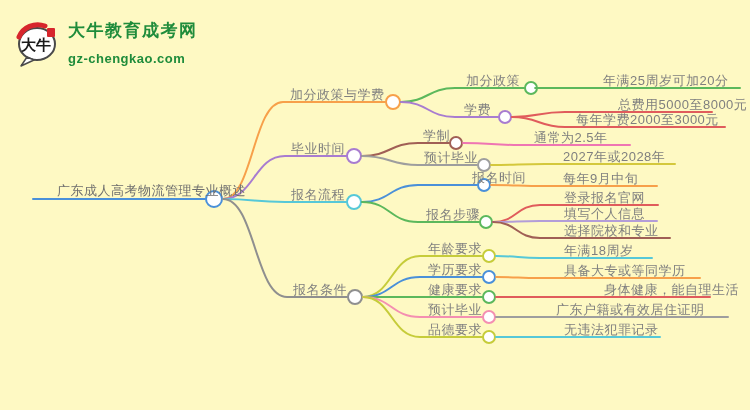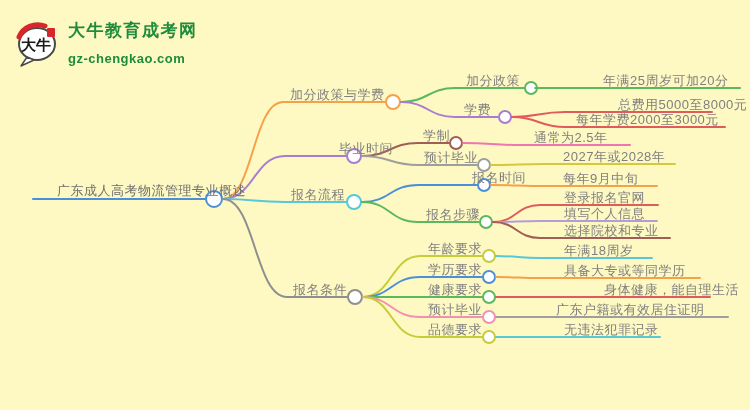--- a/index.html
+++ b/index.html
@@ -85,21 +85,21 @@
     </svg>
 
   <div id="labels">
       <div class="node-label root" style="left: 45px; top: 184px;">广东成人高考物流管理专业概述</div>
       <div class="node-label" style="left: 290px; top: 88px;">加分政策与学费</div>
       <div class="node-label" style="left: 466px; top: 74px;">加分政策</div>
       <div class="node-label" style="left: 603px; top: 74px;">年满25周岁可加20分</div>
       <div class="node-label" style="left: 464px; top: 103px;">学费</div>
       <div class="node-label" style="left: 576px; top: 98px; margin-left: 42px;">总费用5000至8000元</div>
       <div class="node-label" style="left: 576px; top: 113px;">每年学费2000至3000元</div>
-      <div class="node-label" style="left: 291px; top: 142px; margin-left: 48px;">毕业时间</div>
+      <div class="node-label" style="left: 291px; top: 142px;">毕业时间</div>
       <div class="node-label" style="left: 423px; top: 129px;">学制</div>
       <div class="node-label" style="left: 534px; top: 131px;">通常为2.5年</div>
       <div class="node-label" style="left: 424px; top: 151px;">预计毕业</div>
       <div class="node-label" style="left: 563px; top: 150px;">2027年或2028年</div>
       <div class="node-label" style="left: 291px; top: 188px;">报名流程</div>
       <div class="node-label" style="left: 424px; top: 171px; margin-left: 48px;">报名时间</div>
       <div class="node-label" style="left: 563px; top: 172px;">每年9月中旬</div>
       <div class="node-label" style="left: 426px; top: 208px;">报名步骤</div>
       <div class="node-label" style="left: 564px; top: 191px;">登录报名官网</div>
       <div class="node-label" style="left: 564px; top: 207px;">填写个人信息</div>

